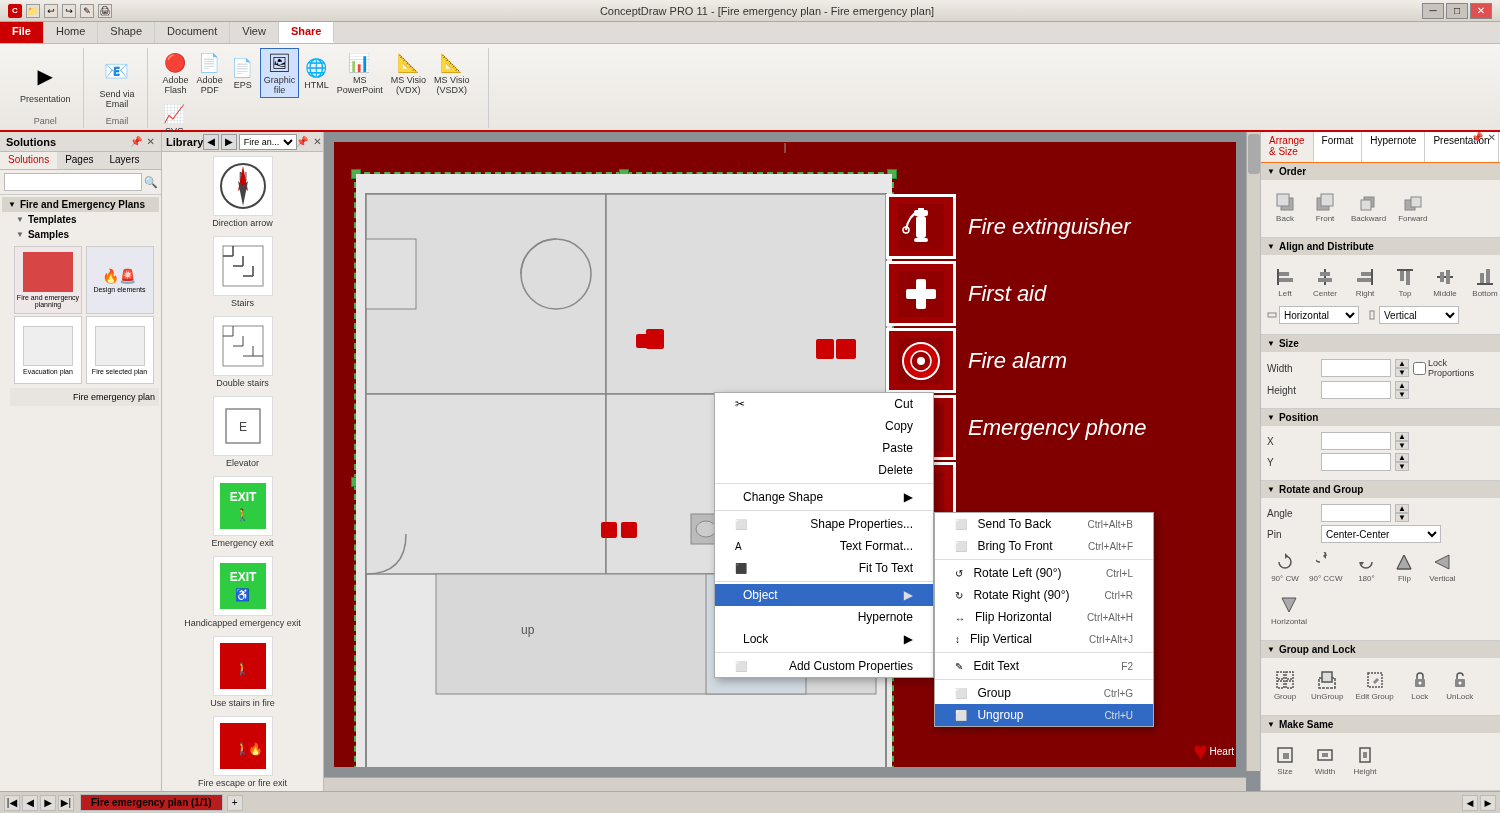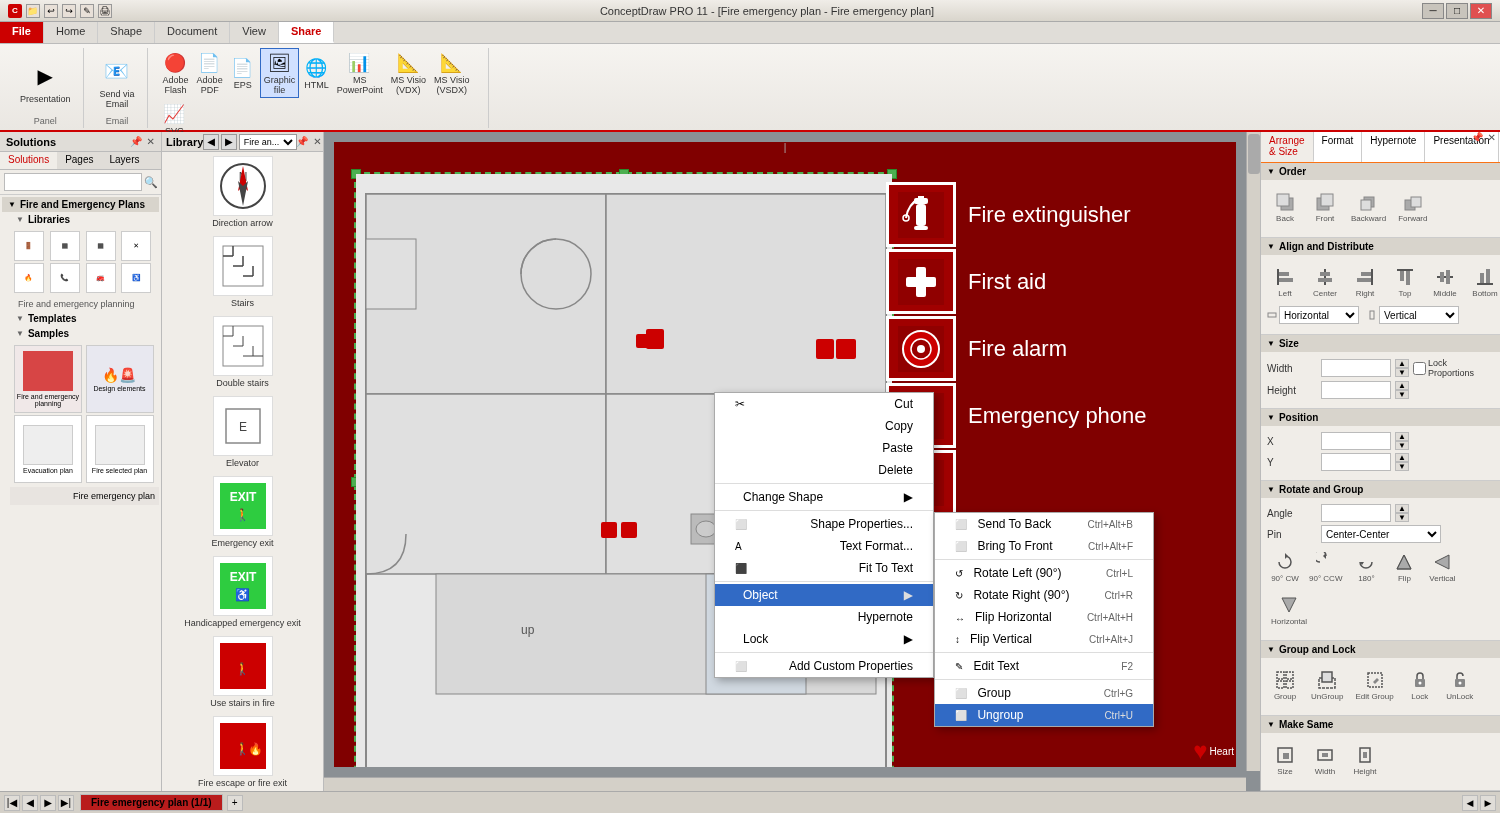--- a/index.html
+++ b/index.html
@@ -63,21 +63,21 @@
     #canvas-scroll-thumb { width: 12px; height: 40px; background: #aaa; margin: 2px auto; border-radius: 3px; }
     #canvas-top-scroll { position: absolute; bottom: 0; left: 0; right: 14px; height: 14px; background: #d4d0c8; border-top: 1px solid #aaa; }
     #canvas { position: absolute; top: 10px; left: 10px; right: 24px; bottom: 24px; overflow: hidden; }
     #diagram { width: 100%; height: 100%; position: relative; background: #800000; }
     
     
     #floor-plan { position: absolute; top: 30px; left: 20px; width: 540px; height: 620px; border: 2px dashed #4caf50; }
     .floor-bg { width: 100%; height: 100%; background: #e8e8e8; position: relative; }
     
     
-    #legend { position: absolute; right: 10px; top: 40px; width: 340px; }
+    #legend { position: absolute; right: 10px; top: 52px; width: 340px; font-style: italic; }
     .legend-item { display: flex; align-items: center; gap: 12px; margin-bottom: 2px; }
     .legend-icon { width: 70px; height: 65px; background: #a00000; border: 3px solid #fff; display: flex; align-items: center; justify-content: center; flex-shrink: 0; }
     .legend-label { color: #fff; font-size: 22px; font-weight: normal; }
 
     
     #context-menu { position: absolute; top: 250px; left: 380px; background: #fff; border: 1px solid #aaa; box-shadow: 3px 3px 8px rgba(0,0,0,0.3); z-index: 100; min-width: 220px; }
     .ctx-item { padding: 4px 20px; font-size: 11px; cursor: pointer; display: flex; align-items: center; justify-content: space-between; gap: 8px; }
     .ctx-item .shortcut { color: #666; font-size: 10px; margin-left: auto; }
     .ctx-separator { height: 1px; background: #ddd; margin: 2px 0; }
     .ctx-item .arrow { margin-left: auto; }
@@ -238,34 +238,20 @@
       <div style="padding:2px 8px;font-size:10px;cursor:pointer;">Layers</div>
     </div>
     <div id="solutions-search">
       <input type="text" style="flex: 1 1 0%; height: 18px; border: 1px solid rgb(187, 187, 187); font-size: 10px; padding: 0px 2px;">
       <span style="cursor:pointer;font-size:11px;">🔍</span>
     </div>
     <div id="solutions-content">
       <div class="sol-section">
         <div class="sol-section-header">Fire and Emergency Plans</div>
         <div class="sol-subsection">
-          <div class="sol-subsection-header">Libraries</div>
-          <div class="libraries-grid">
-            <div class="lib-item" style="font-size:7px;color:#c00;">🚪</div>
-            <div class="lib-item" style="font-size:7px;">▦</div>
-            <div class="lib-item" style="font-size:7px;">▦</div>
-            <div class="lib-item" style="font-size:7px;">✕</div>
-            <div class="lib-item" style="font-size:7px;color:#c00;">🔥</div>
-            <div class="lib-item" style="font-size:7px;">📞</div>
-            <div class="lib-item" style="font-size:7px;color:#c00;">🚒</div>
-            <div class="lib-item" style="font-size:7px;">♿</div>
-          </div>
-          <div style="font-size:9px;padding:2px 8px;color:#555;cursor:pointer;">Fire and emergency planning</div>
-        </div>
-        <div class="sol-subsection">
           <div class="sol-subsection-header">Templates</div>
         </div>
         <div class="sol-subsection">
           <div class="sol-subsection-header">Samples</div>
           <div class="samples-grid">
             <div class="sample-thumb">
               <div style="width:100%;height:100%;background:#f0e8e8;display:flex;flex-direction:column;align-items:center;justify-content:center;">
                 <div style="width:50px;height:40px;background:#c00;opacity:0.7;"></div>
                 <div style="font-size:7px;margin-top:2px;text-align:center;">Fire and emergency planning</div>
               </div>

